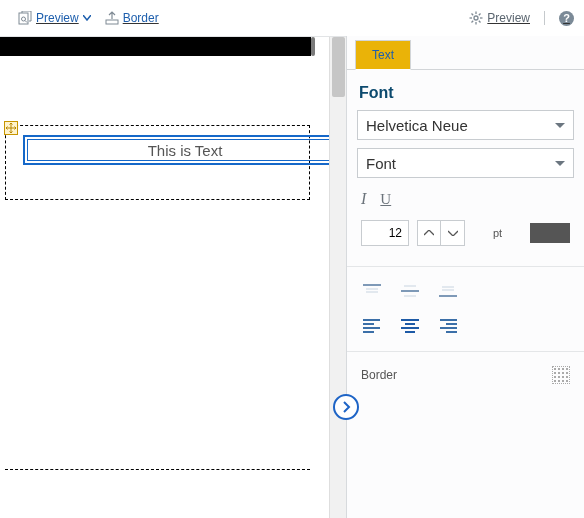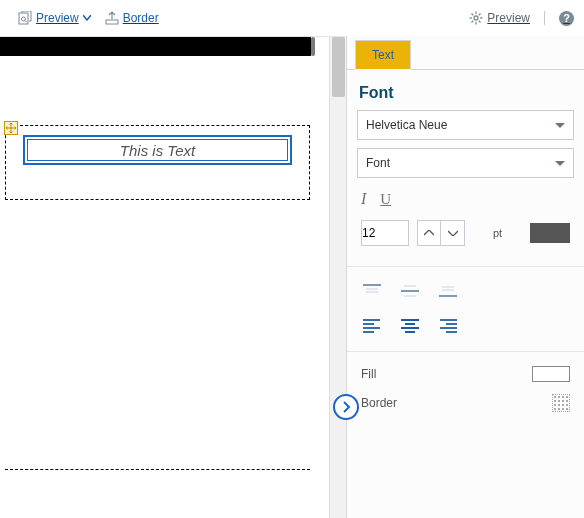--- a/index.html
+++ b/index.html
@@ -12,33 +12,33 @@
 .divider{width:1px;height:14px;background:#c5c9cc;}
 .main{display:flex;height:calc(100% - 36px);}
 .canvas-wrap{flex:1;position:relative;border-top:1px solid #e2e4e6;}
 .canvas{position:absolute;left:0;top:0;width:323px;height:100%;}
 .black-bar{position:absolute;top:0;left:0;width:311px;height:19px;background:#000;}
 .black-bar::after{content:"";position:absolute;right:-4px;top:0;width:4px;height:19px;background:#7a7a7a;border-radius:2px;}
 .dashed-outer{position:absolute;top:88px;left:5px;width:305px;height:75px;border:1px dashed #000;}
 .dashed-lower{position:absolute;top:432px;left:5px;width:305px;height:60px;border-top:1px dashed #000;}
 .move-handle{position:absolute;top:84px;left:4px;width:14px;height:14px;border:1px solid #c79500;background:#fff3cc;display:flex;align-items:center;justify-content:center;}
 .move-handle svg{display:block;}
-.text-block{position:absolute;top:98px;left:23px;width:269px;height:30px;border:2px solid #1668c9;display:flex;align-items:center;justify-content:center;font-style:italic;}
+.text-block{position:absolute;top:98px;left:23px;width:324px;height:30px;border:2px solid #1668c9;display:flex;align-items:center;justify-content:center;}
 .text-block-inner{border:1px solid #1668c9;width:calc(100% - 4px);height:calc(100% - 4px);display:flex;align-items:center;justify-content:center;color:#555;font-size:15px;}
 .scrollbar{position:absolute;top:0;right:0;width:17px;height:100%;background:#f1f1f1;border-left:1px solid #dedede;}
 .scroll-thumb{position:absolute;top:0;left:2px;width:13px;height:60px;background:#c6c6c6;border-radius:2px;}
 .panel{width:238px;border-left:1px solid #d7dadd;background:#fcfcfd;display:flex;flex-direction:column;padding:4px 10px 10px 10px;position:relative;}
 .tabs{display:flex;border-bottom:1px solid #d2d5d8;margin:0 -10px 14px -10px;padding-left:8px;}
 .tab{padding:7px 16px;font-size:12px;color:#1e5fad;background:#eab308;border:1px solid #d2d5d8;border-bottom:1px solid #fff;margin-bottom:-1px;}
 .section-title{font-weight:bold;color:#0c4a6e;font-size:16px;margin:0 2px 8px 2px;}
-.select{height:30px;border:1px solid #c8ccd0;background:#fff;display:flex;align-items:center;justify-content:space-between;padding:0 8px;margin-bottom:8px;font-size:12px;color:#333;}
+.select{height:30px;border:1px solid #c8ccd0;background:#fff;display:flex;align-items:center;justify-content:space-between;padding:0 8px;margin-bottom:8px;font-size:15px;color:#333;}
 .caret{width:0;height:0;border-left:5px solid transparent;border-right:5px solid transparent;border-top:5px solid #6b7680;}
 .style-row{display:flex;align-items:center;gap:14px;margin:4px 4px 12px 4px;}
 .fs-row{display:flex;align-items:center;gap:8px;margin:0 4px 18px 4px;}
-.fs-input{width:48px;height:26px;border:1px solid #c8ccd0;padding-right:6px;font-size:12px;}
+.fs-input{width:48px;height:26px;border:1px solid #c8ccd0;text-align:right;padding-right:6px;font-size:12px;}
 .step-btn{width:24px;height:26px;border:1px solid #c8ccd0;display:flex;align-items:center;justify-content:center;background:#fff;}
 .step-pair{display:flex;}
 .step-pair .step-btn+.step-btn{border-left:none;}
 .swatch{width:40px;height:20px;background:#555;margin-left:auto;}
 .hr{height:1px;background:#e4e6e8;margin:2px -10px 14px -10px;}
 .align-row{display:flex;gap:16px;margin:0 4px 14px 4px;}
 .align-btn{width:22px;height:20px;display:flex;align-items:center;justify-content:center;}
 .prop-row{display:flex;align-items:center;justify-content:space-between;margin:0 4px 12px 4px;font-size:12px;color:#555;}
 .fill-box{width:38px;height:16px;border:1px solid #888;background:#fff;}
 .dot-box{width:18px;height:18px;background-image:radial-gradient(#aaa 1px,transparent 1px);background-size:4px 4px;border:1px dotted #aaa;}
@@ -201,21 +201,17 @@
             <line x1="8" y1="7" x2="19" y2="7" stroke="#3b6fa8" stroke-width="2"></line>
             <line x1="2" y1="11" x2="19" y2="11" stroke="#3b6fa8" stroke-width="2"></line>
             <line x1="8" y1="15" x2="19" y2="15" stroke="#3b6fa8" stroke-width="2"></line>
           </svg>
         </span>
     </div>
 
     <div class="hr"></div>
 
     <div class="prop-row">
-      <span>Fill</span>
-      <span class="fill-box"></span>
-    </div>
-    <div class="prop-row">
       <span>Border</span>
       <span class="dot-box"></span>
     </div>
   </div>
 </div>
 
 </body></html>

